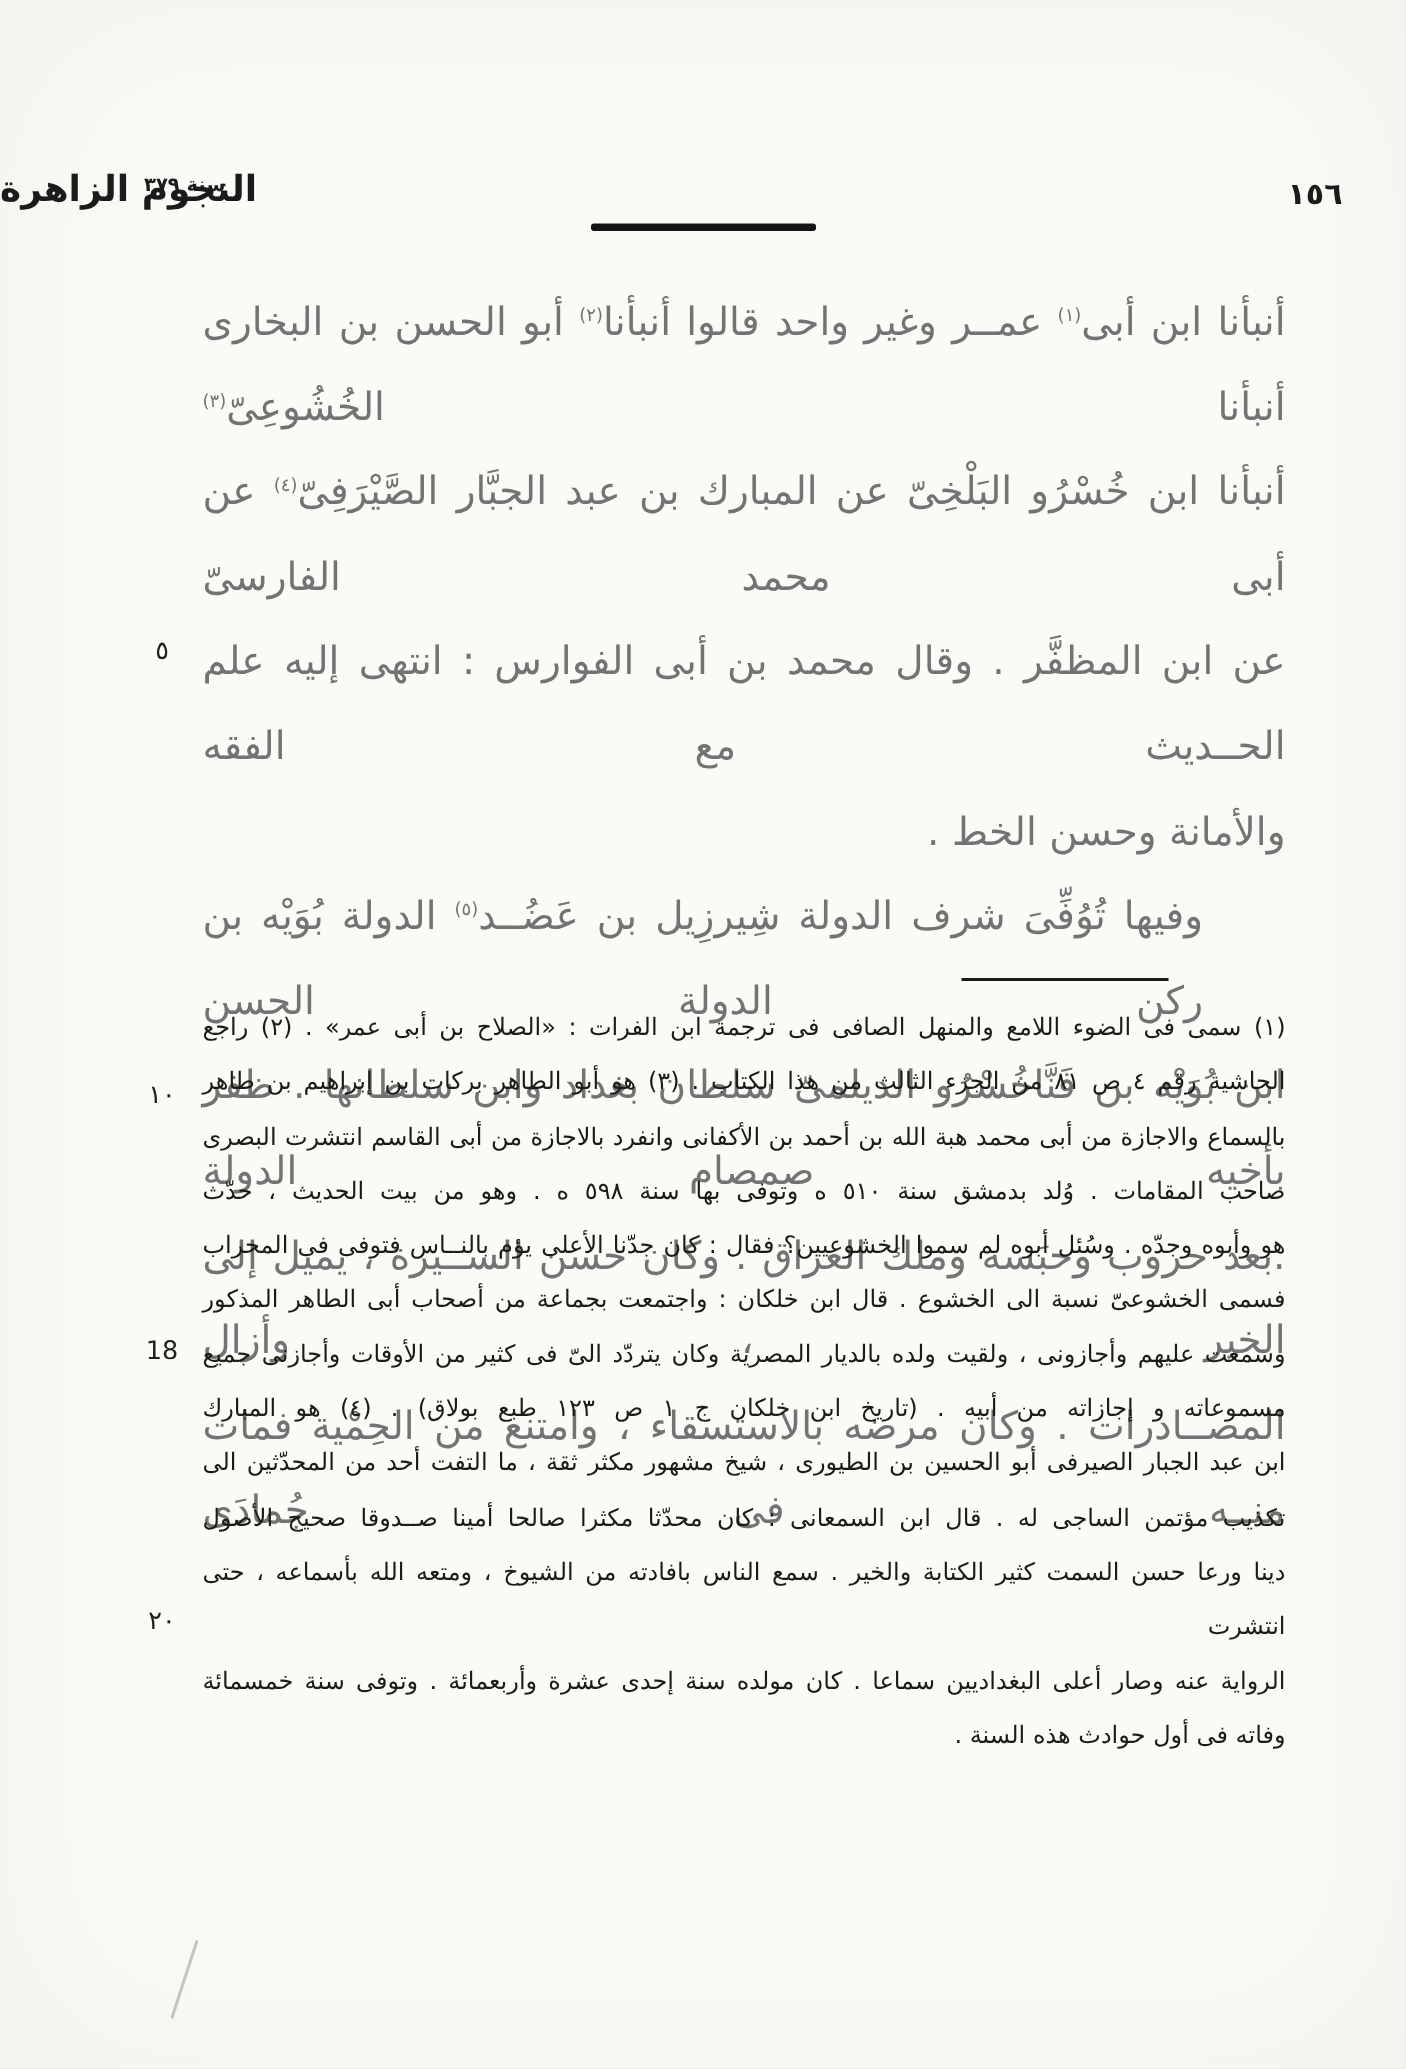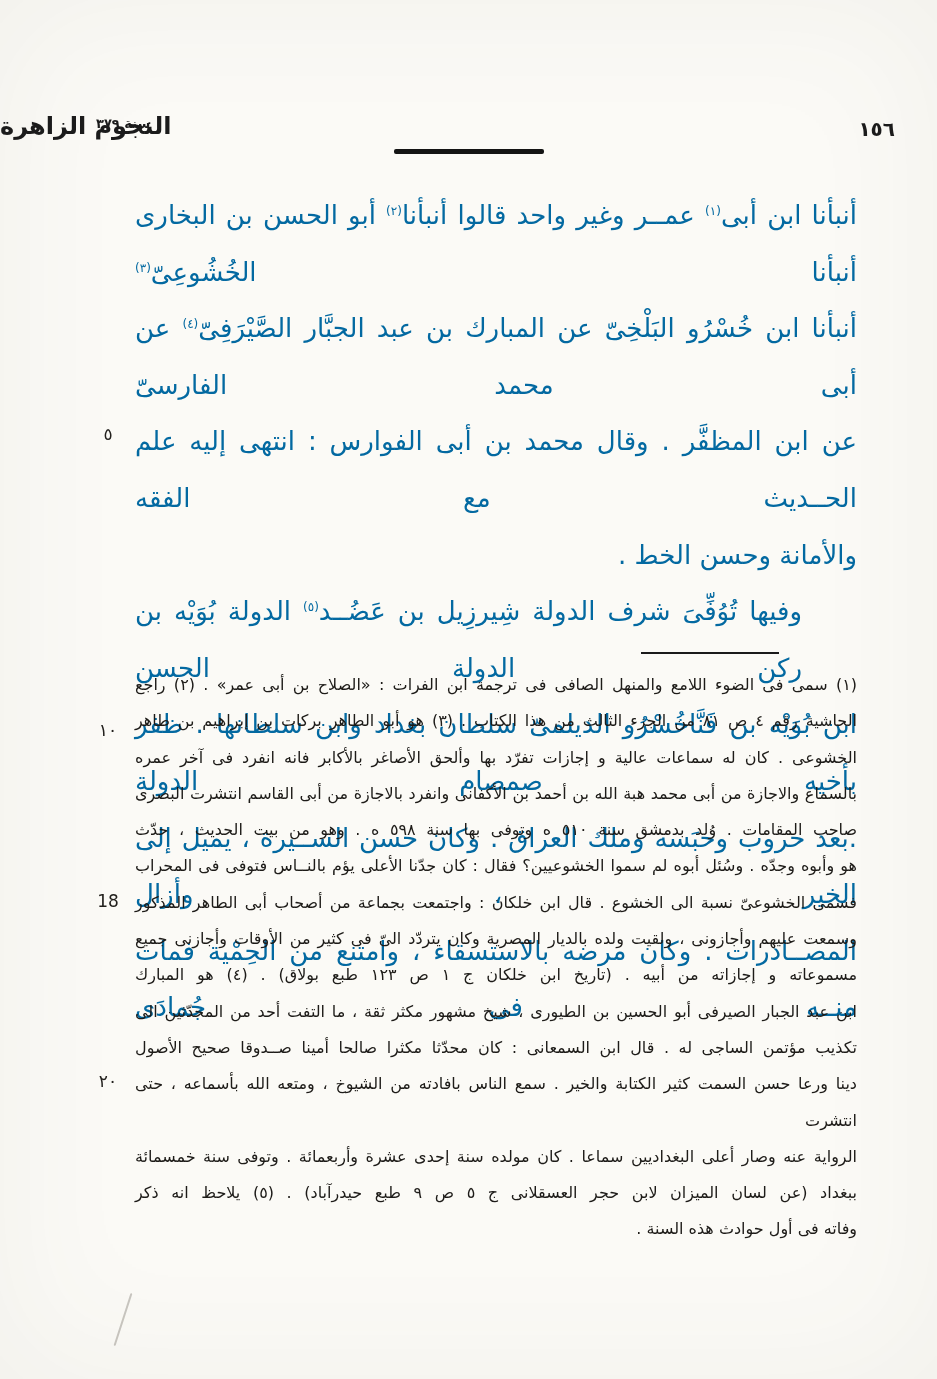--- a/index.html
+++ b/index.html
@@ -75,21 +75,21 @@
     top: 187px;
     right: 80px;
     left: 135px;
   }
   .mline {
     font-size: 26px;
     line-height: 56.6px;
     text-align: justify;
     text-align-last: justify;
     white-space: normal;
-    color: #0369a1;
+    color: #737373;
   }
   .mline.end {
     text-align: left;
     text-align-last: right;
   }
   .mline.indent {
     padding-right: 55px;
   }
   .mline sup {
     font-size: 12px;
@@ -165,30 +165,28 @@
     <p class="mline">ابن بُوَيْه بن فَنَّاخُسْرُو الديلمىّ سلطان بغداد وابن سلطانها . ظفر بأخيه صمصام الدولة</p>
     <p class="mline">.بعد حروب وحبَسه وملك العراق . وكان حسن الســيرة ، يميل إلى الخير ، وأزال</p>
     <p class="mline">المصــادرات . وكان مرضه بالاستسقاء ، وامتنع من الحِمْية فمات منــه فى جُمادَى</p>
   </main>
 
   <div class="footnote-rule"></div>
 
   <section class="footnotes">
     <p class="fline">(١) سمى فى الضوء اللامع والمنهل الصافى فى ترجمة ابن الفرات : «الصلاح بن أبى عمر» .    (٢) راجع</p>
     <p class="fline">الحاشية رقم ٤ ص ٨١ من الجزء الثالث من هذا الكتاب .    (٣) هو أبو الطاهر بركات بن إبراهيم بن طاهر</p>
-    <p class="fline">الخشوعى . كان له سماعات عالية و إجازات تفرّد بها وألحق الأصاغر بالأكابر فانه انفرد فى آخر عمره</p>
     <p class="fline">بالسماع والاجازة من أبى محمد هبة الله بن أحمد بن الأكفانى وانفرد بالاجازة من أبى القاسم انتشرت البصرى</p>
     <p class="fline">صاحب المقامات . وُلد بدمشق سنة ٥١٠ ه وتوفى بها سنة ٥٩٨ ه . وهو من بيت الحديث ، حدّث</p>
     <p class="fline">هو وأبوه وجدّه . وسُئل أبوه لم سموا الخشوعيين؟ فقال : كان جدّنا الأعلى يؤم بالنــاس فتوفى فى المحراب</p>
     <p class="fline">فسمى الخشوعىّ نسبة الى الخشوع . قال ابن خلكان : واجتمعت بجماعة من أصحاب أبى الطاهر المذكور</p>
     <p class="fline">وسمعت عليهم وأجازونى ، ولقيت ولده بالديار المصرية وكان يتردّد الىّ فى كثير من الأوقات وأجازنى جميع</p>
     <p class="fline">مسموعاته و إجازاته من أبيه . (تاريخ ابن خلكان ج ١ ص ١٢٣ طبع بولاق) .    (٤) هو المبارك</p>
     <p class="fline">ابن عبد الجبار الصيرفى أبو الحسين بن الطيورى ، شيخ مشهور مكثر ثقة ، ما التفت أحد من المحدّثين الى</p>
     <p class="fline">تكذيب مؤتمن الساجى له . قال ابن السمعانى : كان محدّثا مكثرا صالحا أمينا صــدوقا صحيح الأصول</p>
     <p class="fline">دينا ورعا حسن السمت كثير الكتابة والخير . سمع الناس بافادته من الشيوخ ، ومتعه الله بأسماعه ، حتى انتشرت</p>
     <p class="fline">الرواية عنه وصار أعلى البغداديين سماعا . كان مولده سنة إحدى عشرة وأربعمائة . وتوفى سنة خمسمائة</p>
-    <p class="fline">ببغداد (عن لسان الميزان لابن حجر العسقلانى ج ٥ ص ٩ طبع حيدرآباد) .    (٥) يلاحظ انه ذكر</p>
     <p class="fline end">وفاته فى أول حوادث هذه السنة .</p>
   </section>
 
   <div class="page-curl"></div>
 
 </div>
 
 </body></html>

